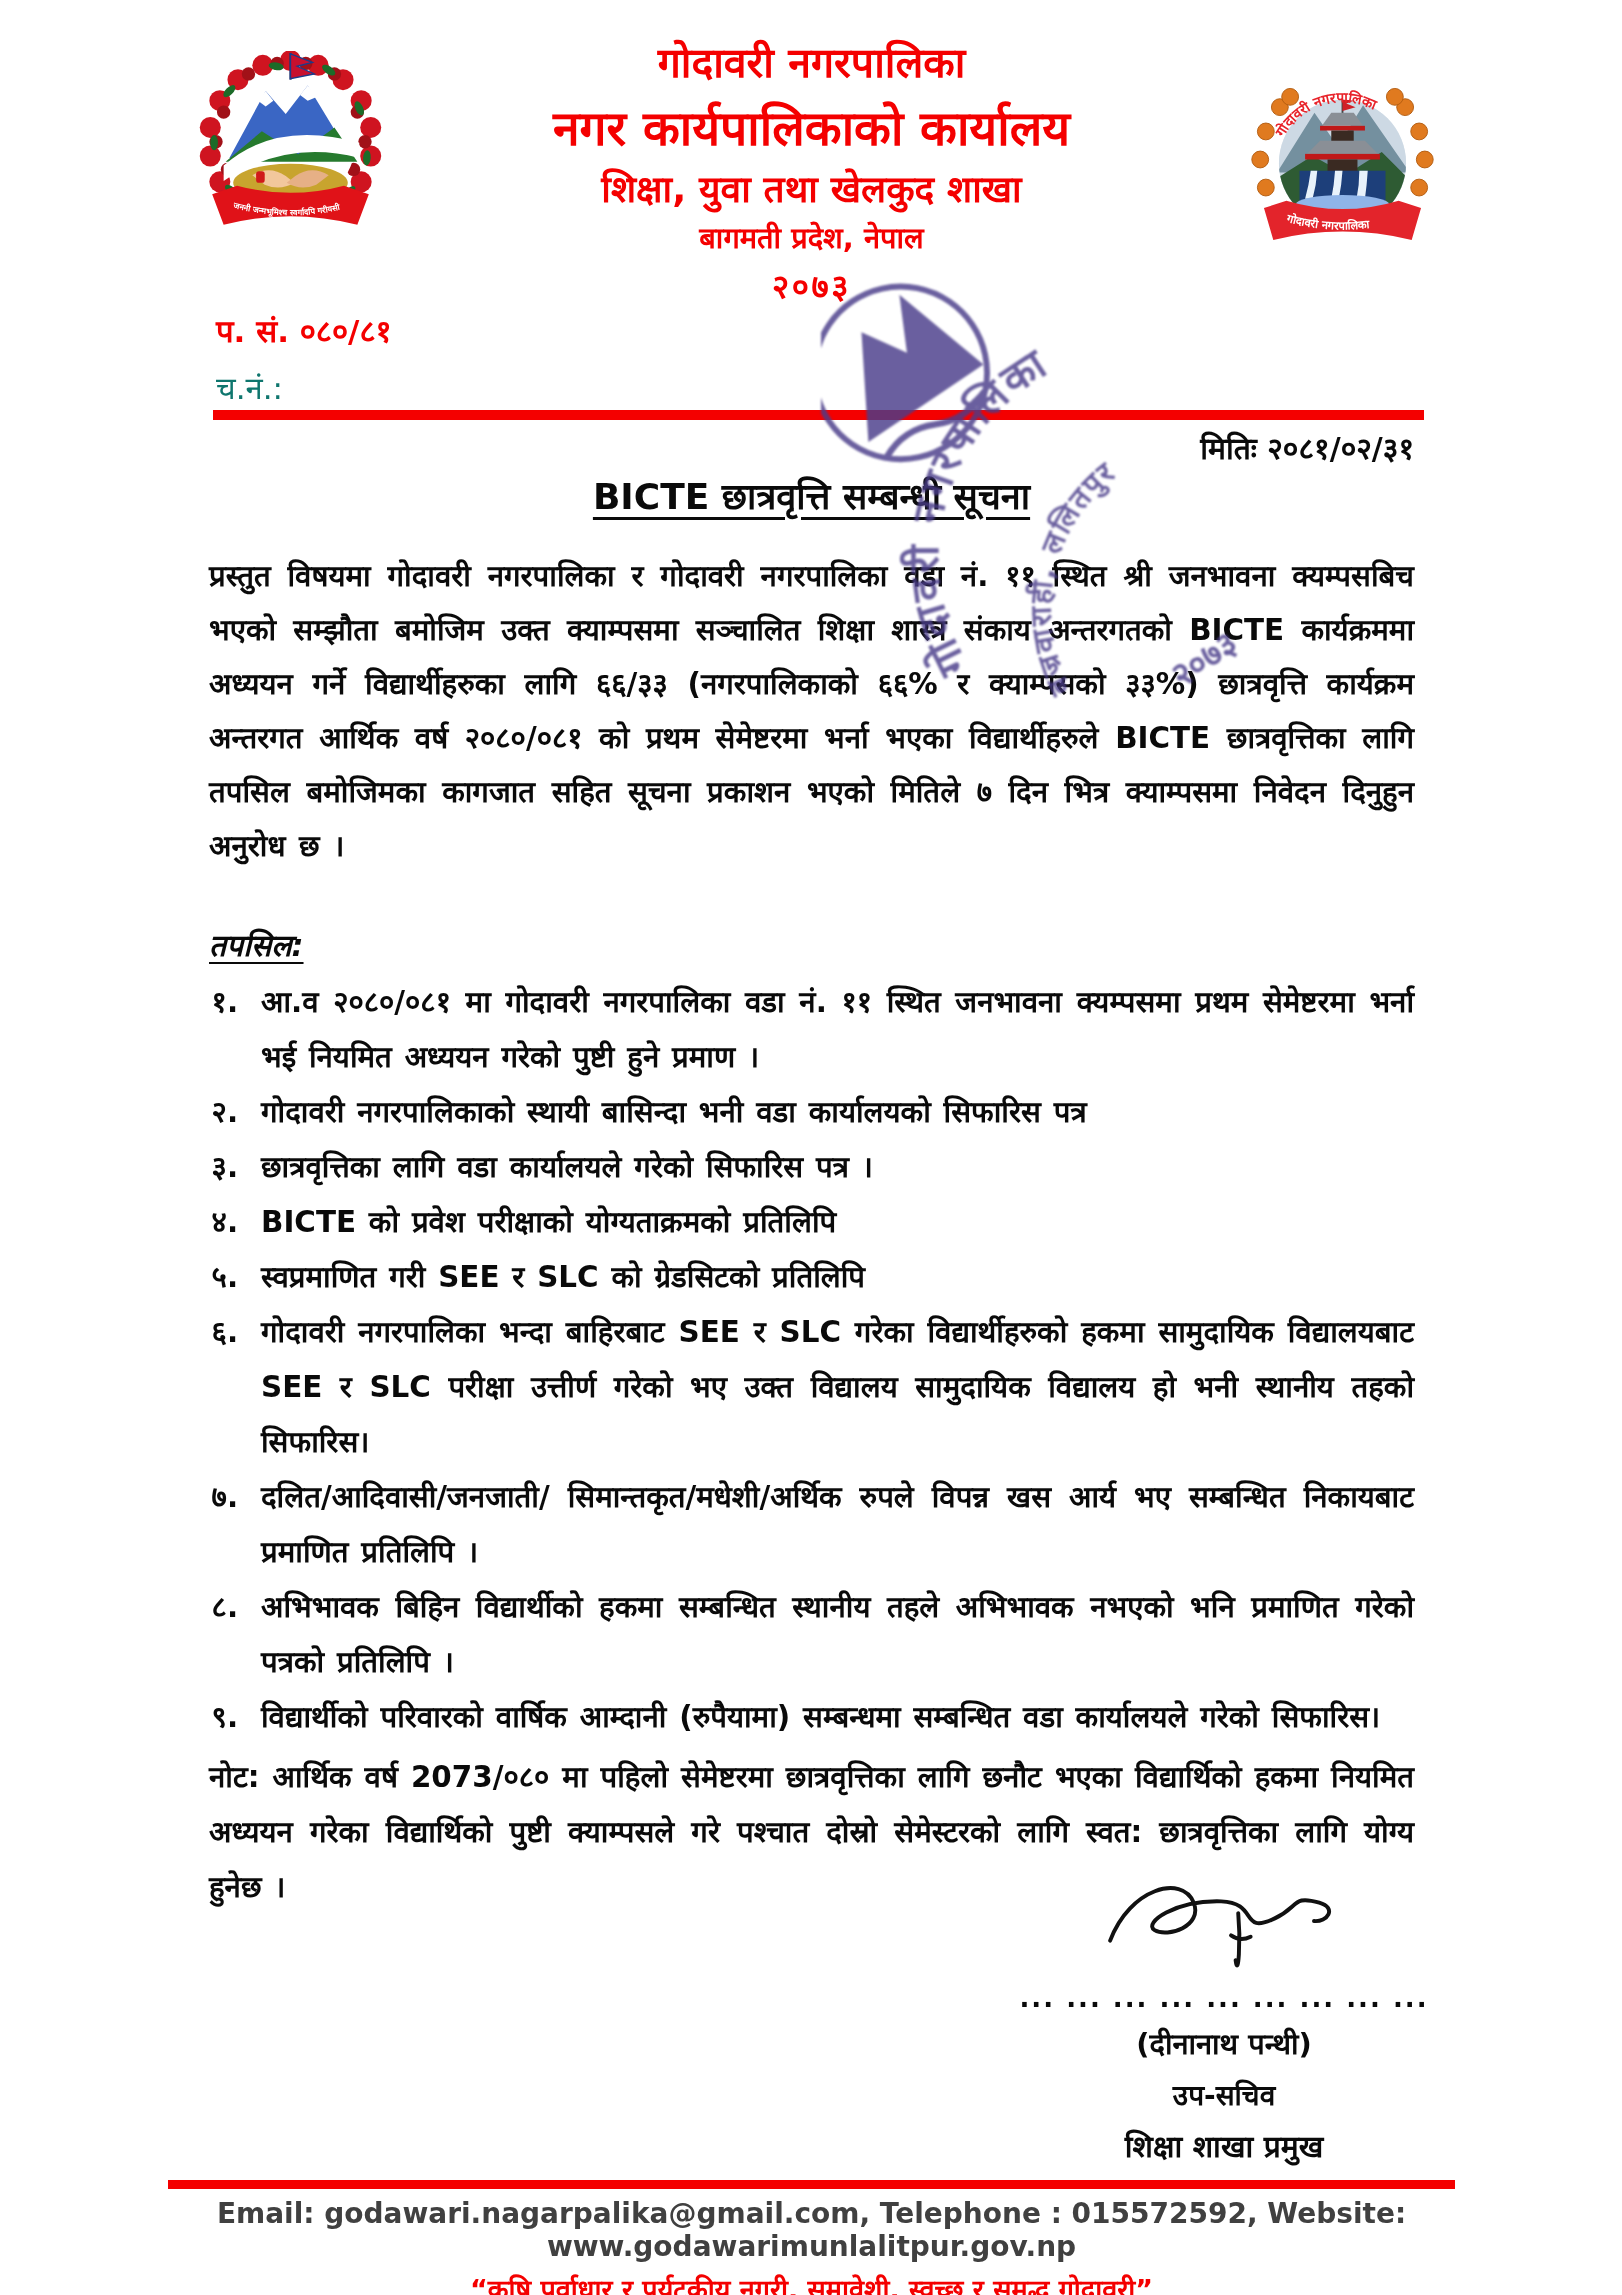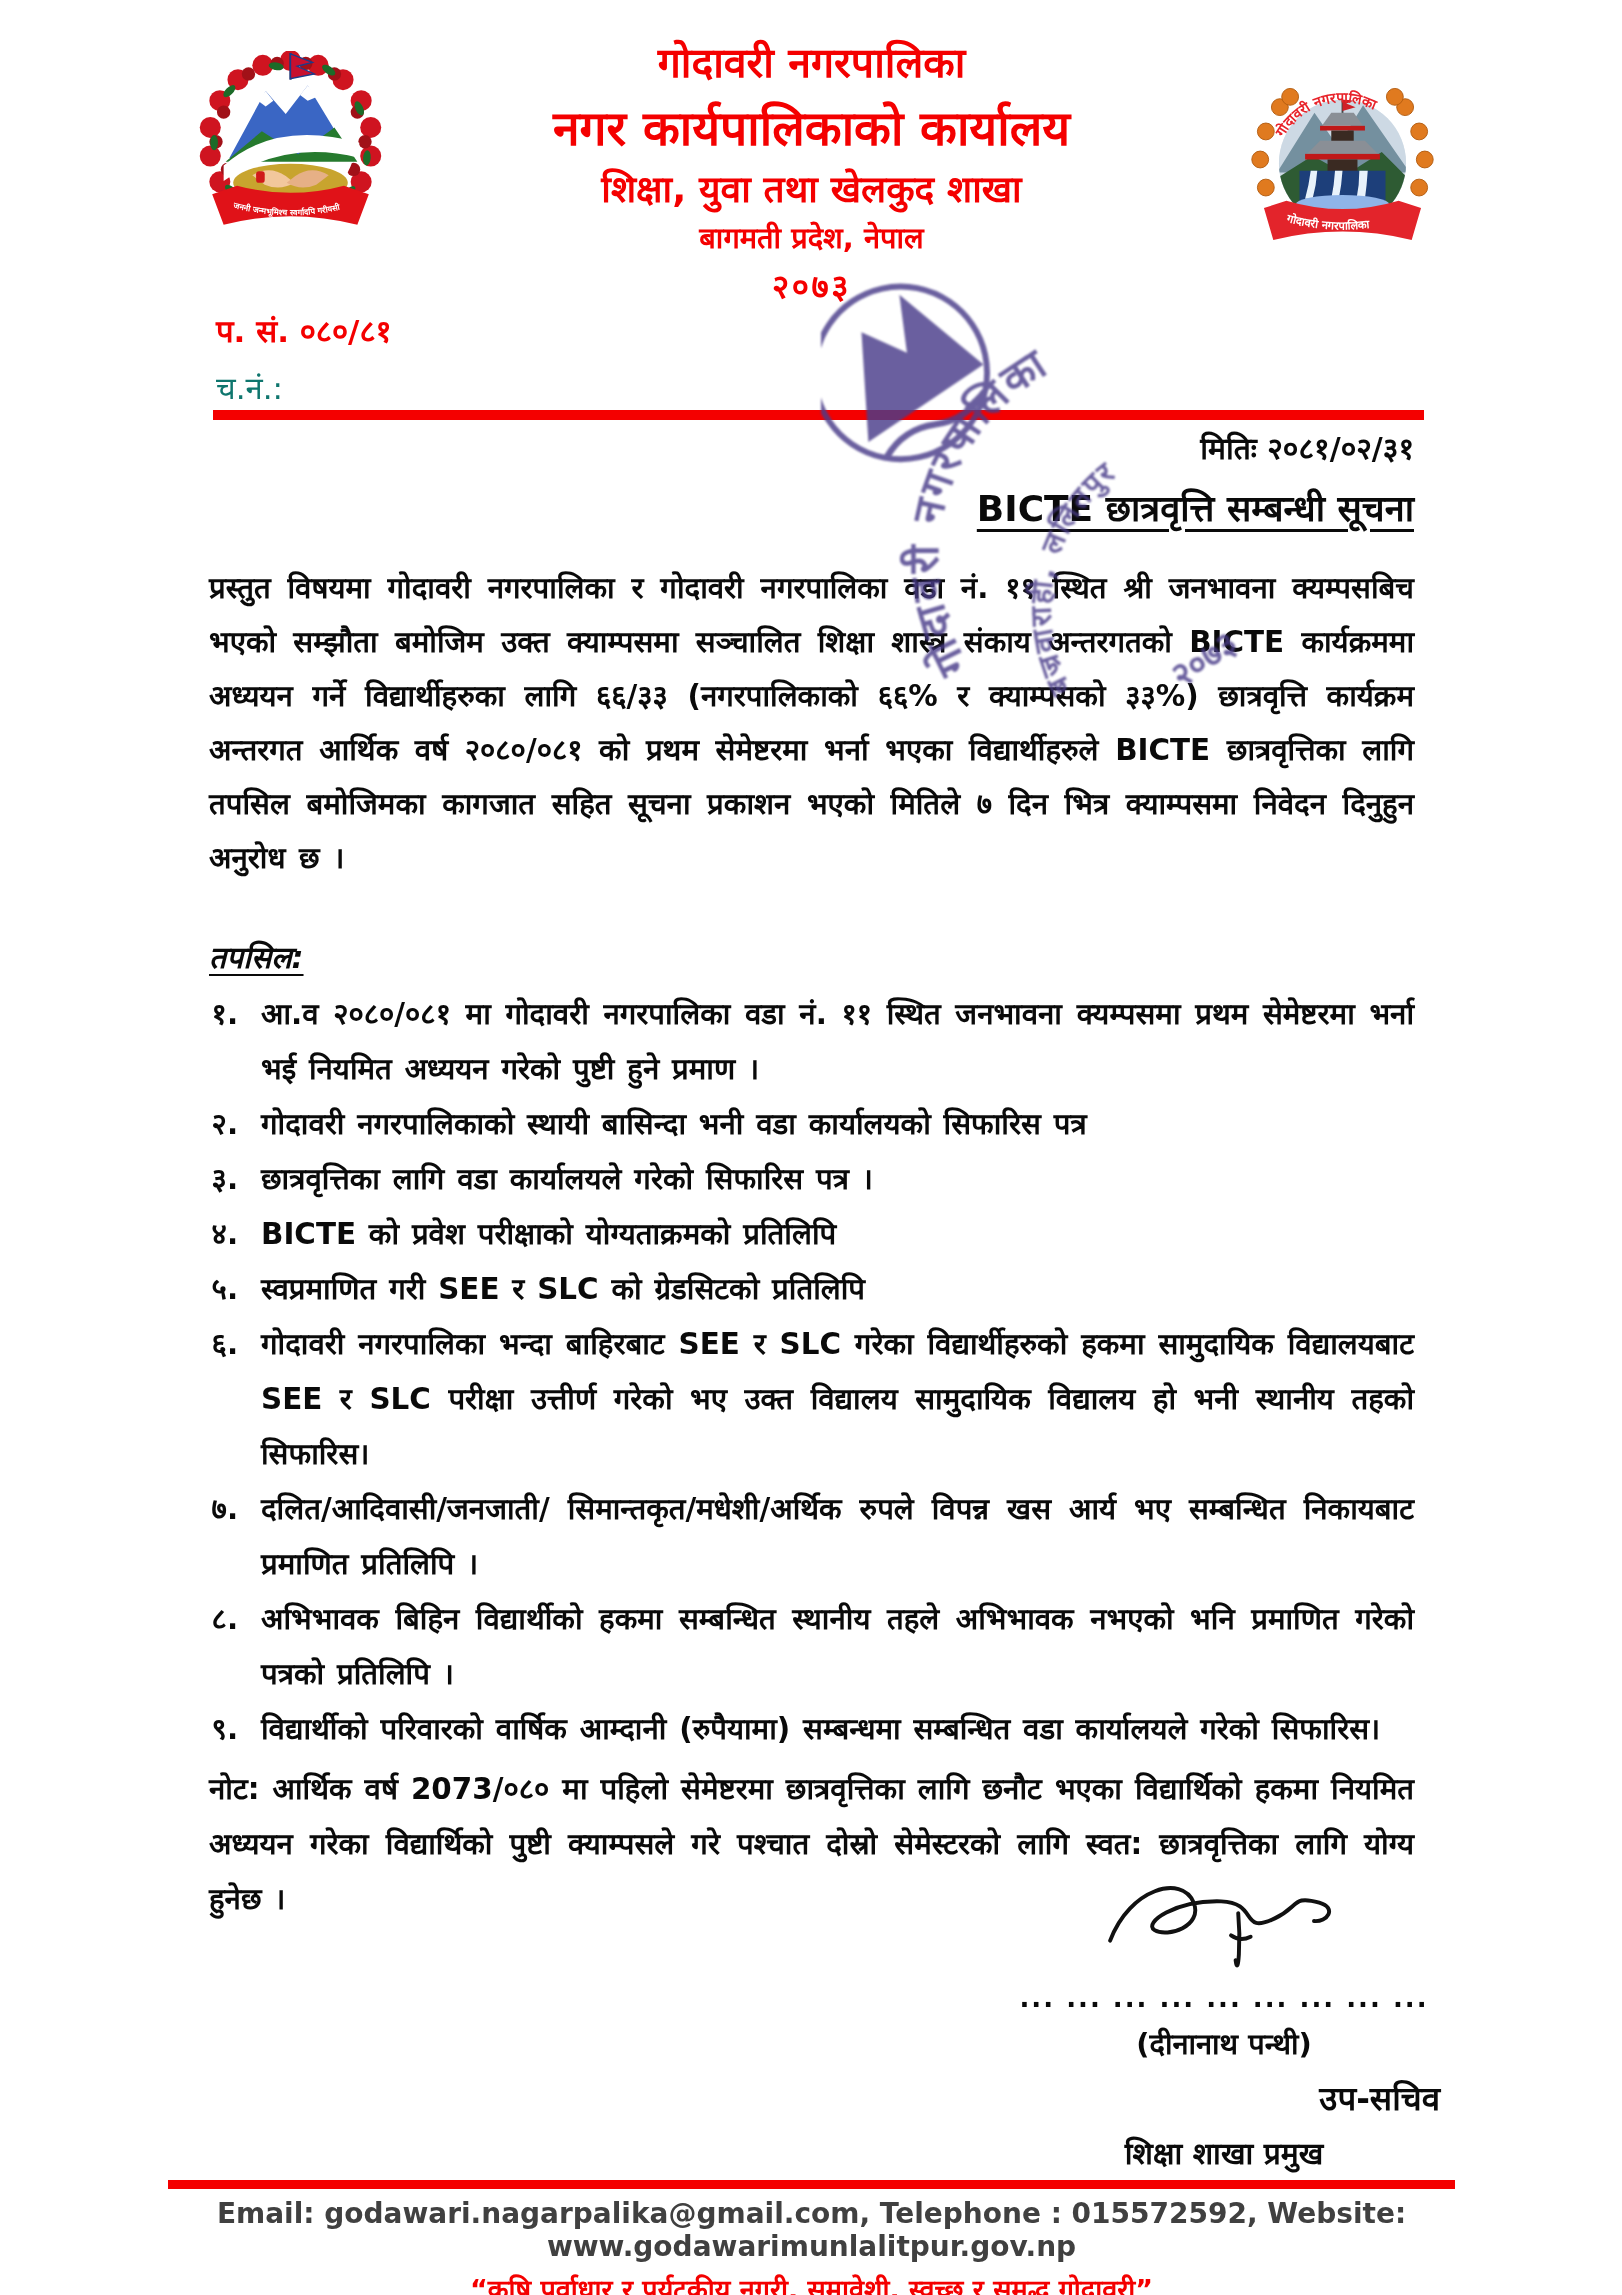--- a/index.html
+++ b/index.html
@@ -22,40 +22,40 @@
   .chno {position:absolute;left:216px;top:366px;color:#0f766e;font-weight:400;font-size:31px;}
   .rule-top{position:absolute;top:410px;left:213px;width:1211px;height:9.8px;background:#f40000;}
 
   
   .stamp{position:absolute;left:821px;top:171px;width:458px;height:589px;z-index:6;
          opacity:.82;filter:blur(1.3px);pointer-events:none;color:#4a3d8a;}
 
   
   .doc-body{position:absolute;top:427px;left:209px;width:1205px;}
   .date-row{text-align:right;font-size:30px;font-weight:700;}
-  .title-row{text-align:right;margin-top:15px;}
+  .title-row{text-align:center;margin-top:3px;}
   .title-row span{font-size:36px;font-weight:800;text-decoration:underline;
                   text-decoration-thickness:2.6px;text-underline-offset:7.9px;}
   .intro{margin-top:29px;font-size:29.4px;font-weight:600;line-height:54px;
          text-align:justify;word-spacing:3.3px;}
   .tapasil-heading{margin-top:22px;font-size:30px;font-weight:800;display:inline-block;
                    text-decoration:underline;text-decoration-thickness:2px;text-underline-offset:5.9px;font-style:italic;}
   .list{margin-top:9.2px;}
   .list-item{position:relative;padding-left:52px;font-size:29.4px;font-weight:600;
              line-height:55px;text-align:justify;word-spacing:2.6px;}
   .li-num{position:absolute;left:2.6px;top:0;font-weight:700;}
   .note{margin-top:5.2px;font-size:29.4px;font-weight:600;line-height:55px;
         text-align:justify;word-spacing:2.6px;}
 
   
   .sign{position:absolute;top:1862px;left:1008px;width:432px;text-align:center;}
   .sign svg{display:block;margin:0 auto;}
   .sign-dots{font-size:26px;font-weight:700;letter-spacing:2px;margin-top:2.6px;}
   .sign-name{font-size:29px;font-weight:600;margin-top:10.5px;}
-  .sign-designation{font-size:33px;font-weight:800;margin-top:13px;text-align:right;}
+  .sign-designation{font-size:28px;font-weight:800;margin-top:13px;}
   .sign-role{font-size:30px;font-weight:800;margin-top:11.8px;}
 
   
   .footer{position:absolute;top:2180px;left:0;right:0;text-align:center;}
   .footer-rule{margin:0 168px;height:9.2px;background:#f40000;}
   .footer-contact{margin-top:7.9px;font-size:28px;font-weight:800;color:#404040;}
   .footer-slogan{margin-top:6.5px;font-size:27px;font-weight:800;color:#f40000;}
 </style>
 </head>
 <body>

